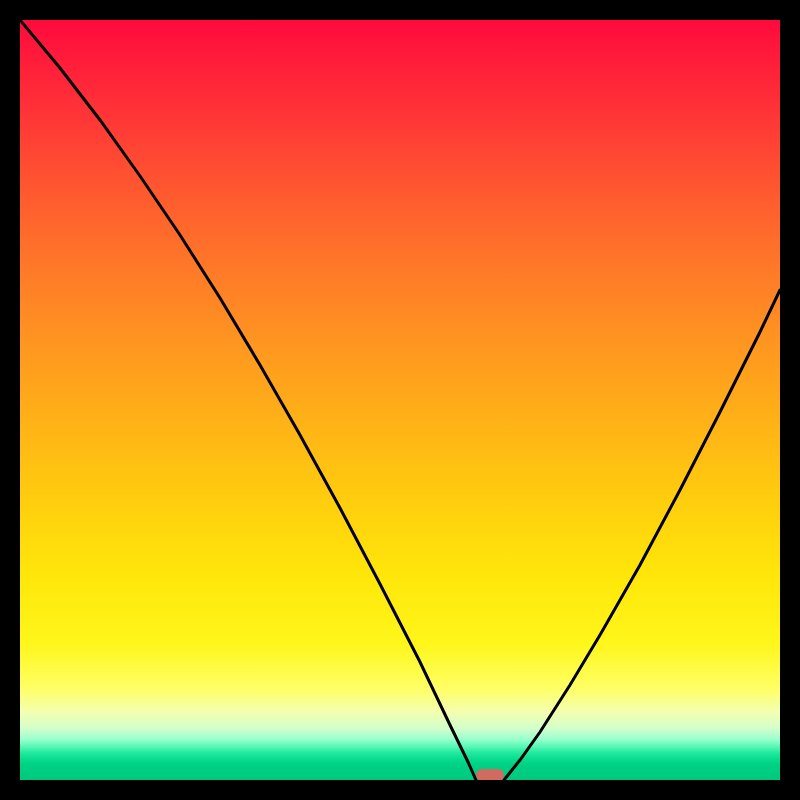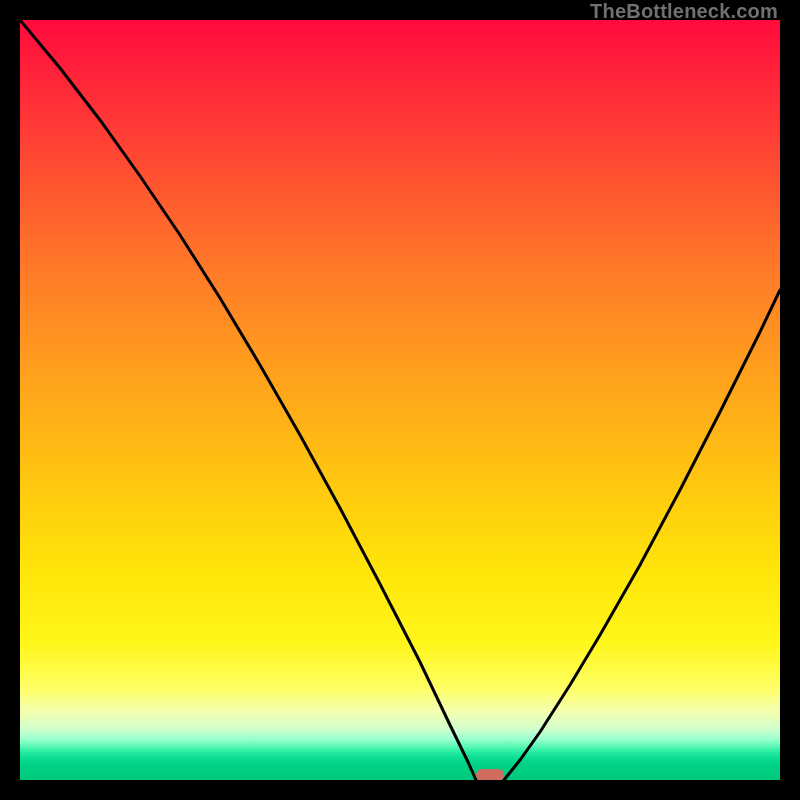--- a/index.html
+++ b/index.html
@@ -71,21 +71,20 @@
     color: #707070;
     font-size: 20px;
     font-weight: 600;
     letter-spacing: 0.2px;
   }
 </style>
 </head>
 <body>
 
 <div class="frame">
-  <div class="watermark">TheBottleneck.com</div>
 
   <div class="plot-area">
     <div class="gradient"></div>
 
     <svg class="curve-svg" viewBox="0 0 760 760" preserveAspectRatio="none">
       <path id="curve-left" fill="none" stroke="#000" stroke-width="3" stroke-linecap="round" d="M0.0 0.0 L40.0 48.0 L80.0 100.0 L120.0 156.0 L160.0 215.0 L200.0 278.0 L240.0 345.0 L280.0 415.0 L320.0 488.0 L360.0 564.0 L400.0 642.0 L430.0 705.0 L448.0 742.0 L456.0 760.0"></path>
       <path id="curve-right" fill="none" stroke="#000" stroke-width="3" stroke-linecap="round" d="M484.0 760.0 L500.0 740.0 L520.0 712.0 L550.0 665.0 L580.0 615.0 L620.0 545.0 L660.0 470.0 L700.0 392.0 L740.0 312.0 L760.0 270.0"></path>
     </svg>
 
     <div class="marker" id="marker" style="width: 28px; height: 12px; left: 456px; top: 749px; background: rgb(209, 106, 95);"></div>

